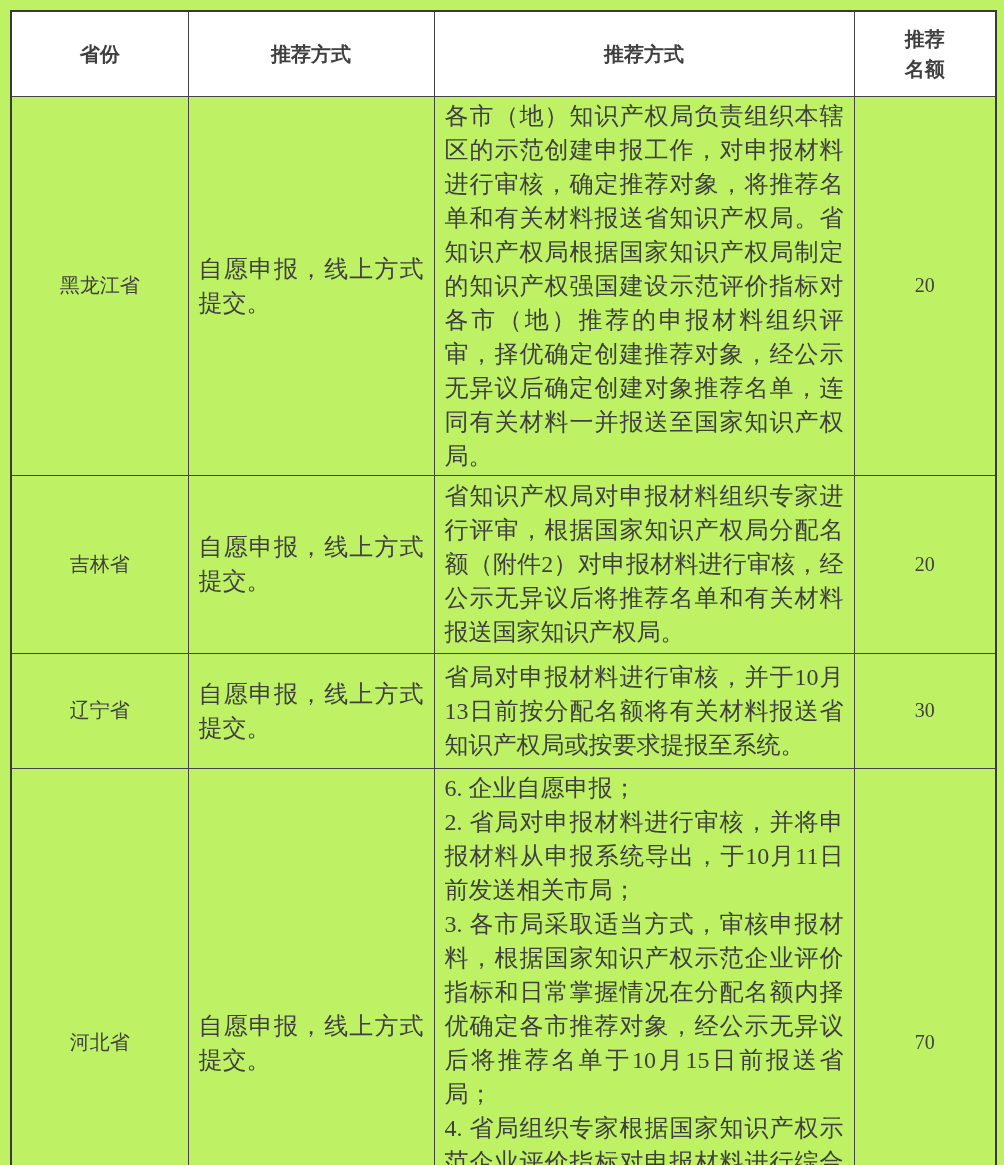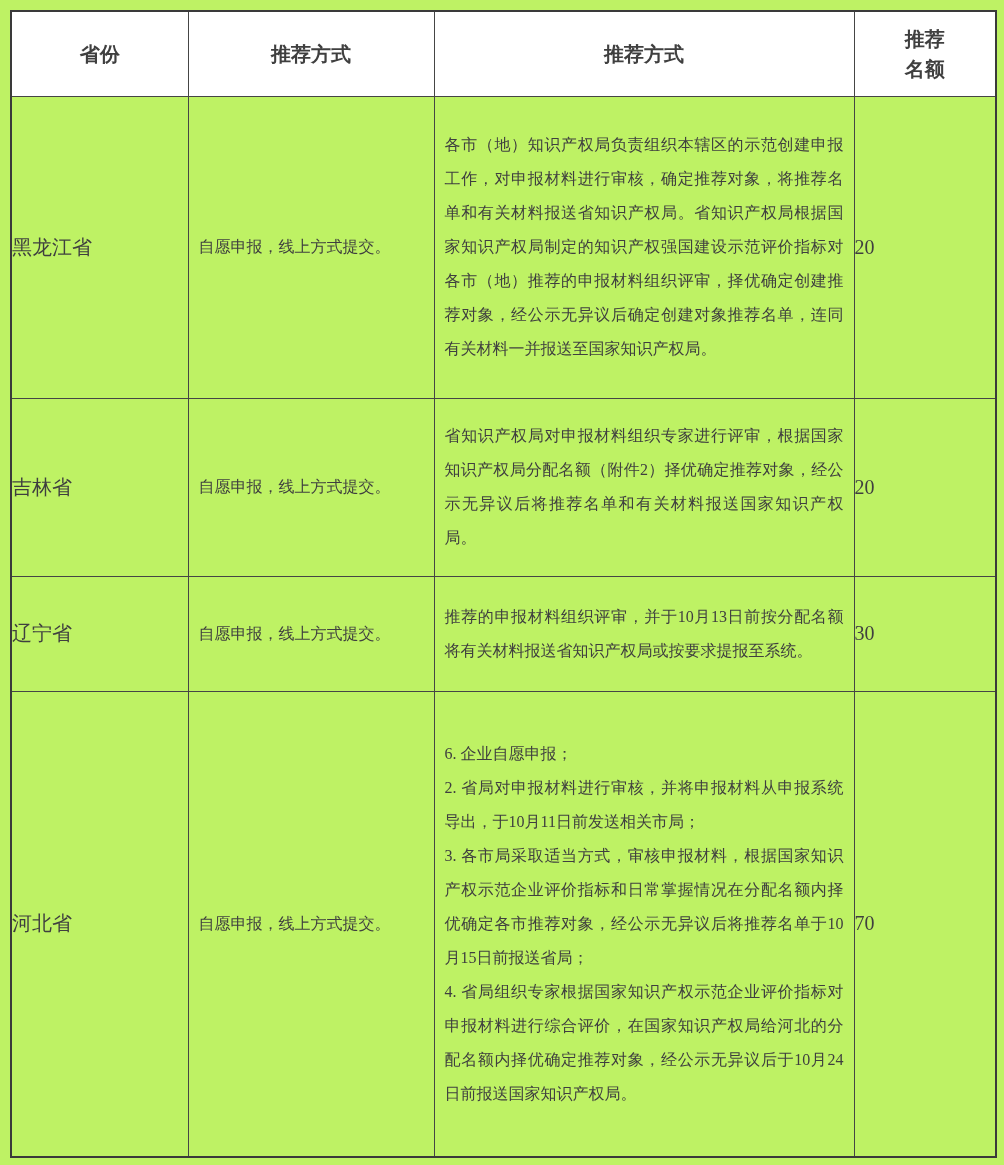--- a/index.html
+++ b/index.html
@@ -30,26 +30,27 @@
   }
   th.hdr {
     font-weight: 700;
     font-size: 20px;
     line-height: 30px;
     text-align: center;
     background: #ffffff;
   }
   td.cell-province,
   td.cell-quota {
+    text-align: center;
     font-size: 20px;
   }
   td.cell-application,
   td.cell-recommendation {
-    padding: 13px 10px;
-    font-size: 16px;
+    padding: 2px 10px;
+    font-size: 24px;
     margin-top: 15px;
   }
   td.cell-application p,
   td.cell-recommendation p {
     text-align: justify;
     line-height: 34px;
     margin: 0;
   }
 </style>
 </head>
@@ -84,31 +85,31 @@
           <p>各市（地）知识产权局负责组织本辖区的示范创建申报工作，对申报材料进行审核，确定推荐对象，将推荐名单和有关材料报送省知识产权局。省知识产权局根据国家知识产权局制定的知识产权强国建设示范评价指标对各市（地）推荐的申报材料组织评审，择优确定创建推荐对象，经公示无异议后确定创建对象推荐名单，连同有关材料一并报送至国家知识产权局。</p>
         </td>
         <td class="cell-quota">20</td>
       </tr>
       <tr style="height:178px">
         <td class="cell-province">吉林省</td>
         <td class="cell-application">
           <p>自愿申报，线上方式提交。</p>
         </td>
         <td class="cell-recommendation">
-          <p>省知识产权局对申报材料组织专家进行评审，根据国家知识产权局分配名额（附件2）择优确定推荐对象，经公示无异议后将推荐名单和有关材料报送国家知识产权局。</p>
+          <p>省知识产权局对申报材料组织专家进行评审，根据国家知识产权局分配名额（附件2）对申报材料进行审核，经公示无异议后将推荐名单和有关材料报送国家知识产权局。</p>
         </td>
         <td class="cell-quota">20</td>
       </tr>
       <tr style="height:115px">
         <td class="cell-province">辽宁省</td>
         <td class="cell-application">
           <p>自愿申报，线上方式提交。</p>
         </td>
         <td class="cell-recommendation">
-          <p>推荐的申报材料组织评审，并于10月13日前按分配名额将有关材料报送省知识产权局或按要求提报至系统。</p>
+          <p>省局对申报材料进行审核，并于10月13日前按分配名额将有关材料报送省知识产权局或按要求提报至系统。</p>
         </td>
         <td class="cell-quota">30</td>
       </tr>
       <tr style="height:466px">
         <td class="cell-province">河北省</td>
         <td class="cell-application">
           <p>自愿申报，线上方式提交。</p>
         </td>
         <td class="cell-recommendation">
           <p>6. 企业自愿申报；</p>

